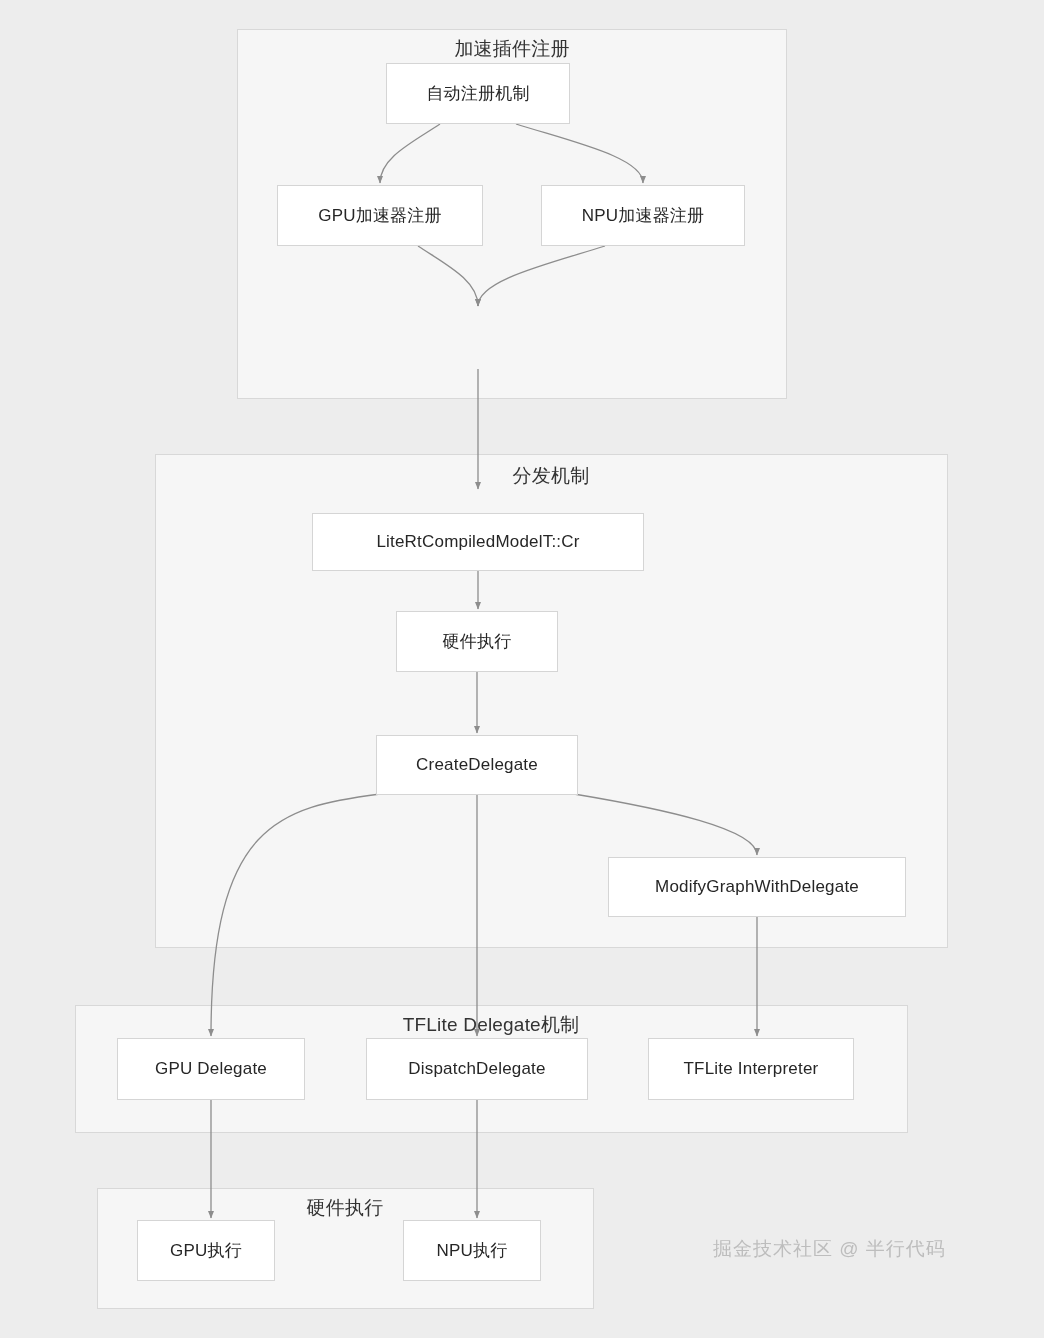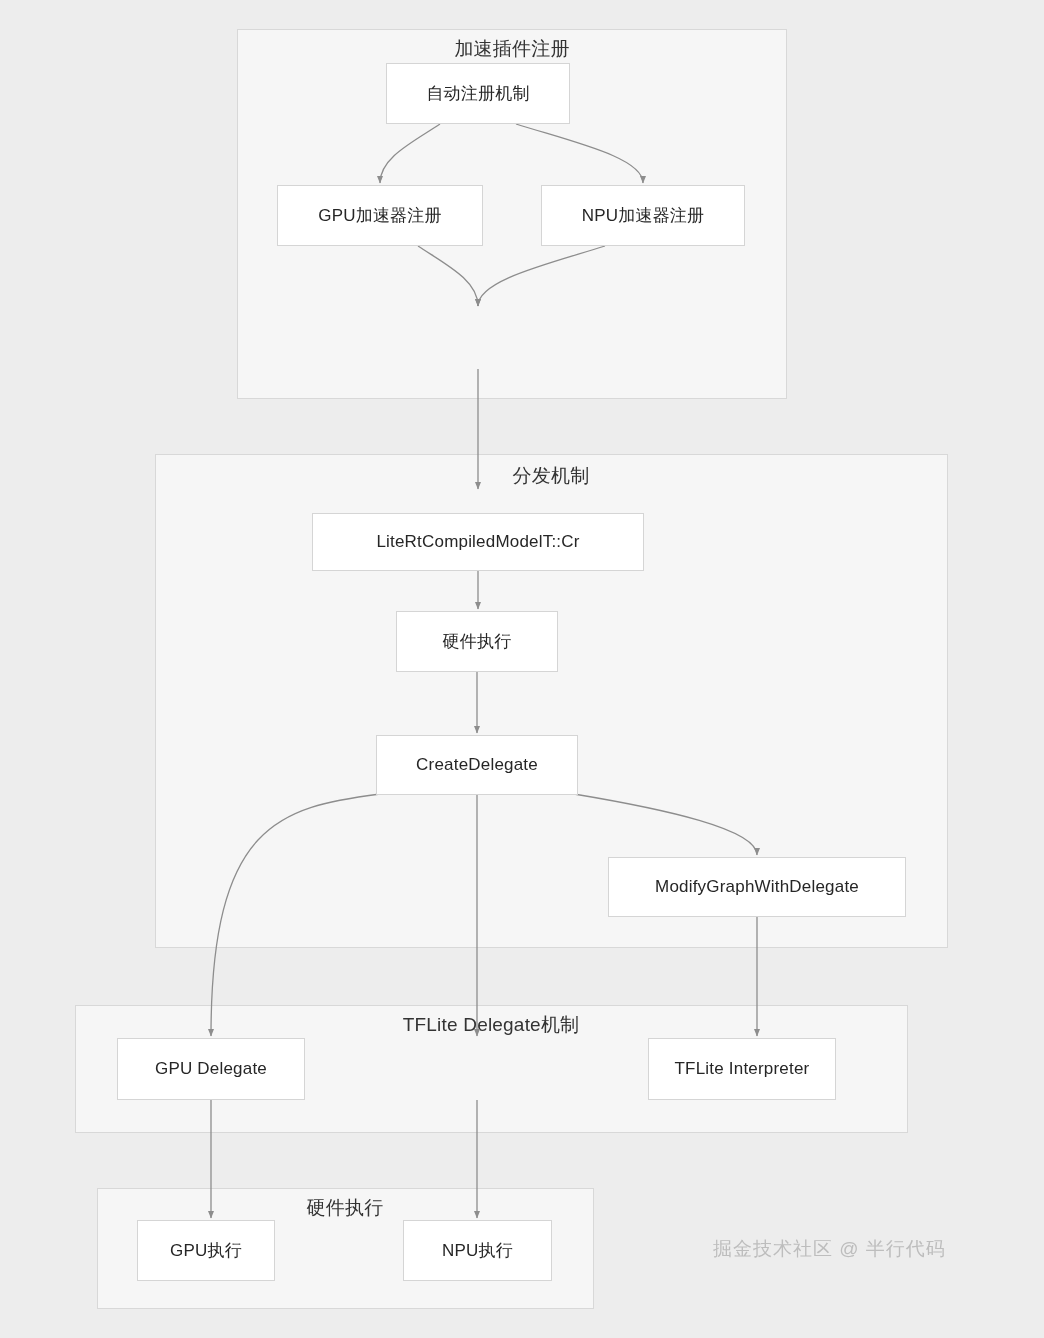--- a/index.html
+++ b/index.html
@@ -102,19 +102,20 @@
   </svg>
 
   <div class="node" id="nd-1" style="left: 277px; top: 185px; width: 206px; height: 61px;">GPU加速器注册</div>
   <div class="node" id="nd-0" style="left: 386px; top: 63px; width: 184px; height: 61px;">自动注册机制</div>
   <div class="node" id="nd-2" style="left: 541px; top: 185px; width: 204px; height: 61px;">NPU加速器注册</div>
   <div class="node" id="nd-4" style="left: 312px; top: 491px; width: 332px; height: 58px; margin-top: 22px;">LiteRtCompiledModelT::Cr</div>
   <div class="node" id="nd-5" style="left: 396px; top: 611px; width: 162px; height: 61px;">硬件执行</div>
   <div class="node" id="nd-6" style="left: 376px; top: 735px; width: 202px; height: 60px;">CreateDelegate</div>
   <div class="node" id="nd-7" style="left: 608px; top: 857px; width: 298px; height: 60px;">ModifyGraphWithDelegate</div>
   <div class="node" id="nd-8" style="left: 117px; top: 1038px; width: 188px; height: 62px;">GPU Delegate</div>
-  <div class="node" id="nd-10" style="left: 648px; top: 1038px; width: 188px; height: 62px;">TFLite Interpreter</div>
+  <div class="node" id="nd-9" style="left: 366px; top: 1038px; width: 222px; height: 62px;">DispatchDelegate</div>
+  <div class="node" id="nd-10" style="left: 648px; top: 1038px; width: 206px; height: 62px;">TFLite Interpreter</div>
   <div class="node" id="nd-11" style="left: 137px; top: 1220px; width: 138px; height: 61px;">GPU执行</div>
-  <div class="node" id="nd-12" style="left: 403px; top: 1220px; width: 149px; height: 61px;">NPU执行</div>
+  <div class="node" id="nd-12" style="left: 403px; top: 1220px; width: 138px; height: 61px;">NPU执行</div>
 
   <div class="watermark" id="wm" style="left: 713px; top: 1236px;">掘金技术社区 @ 半行代码</div>
 
 </div>
 
 </body></html>

